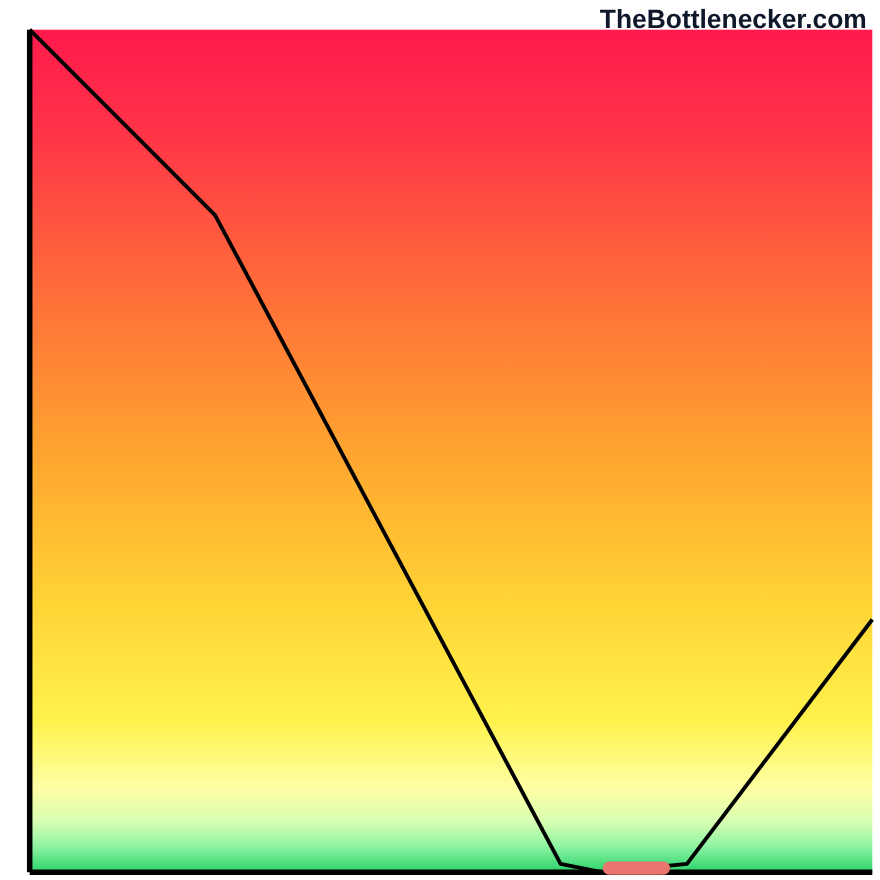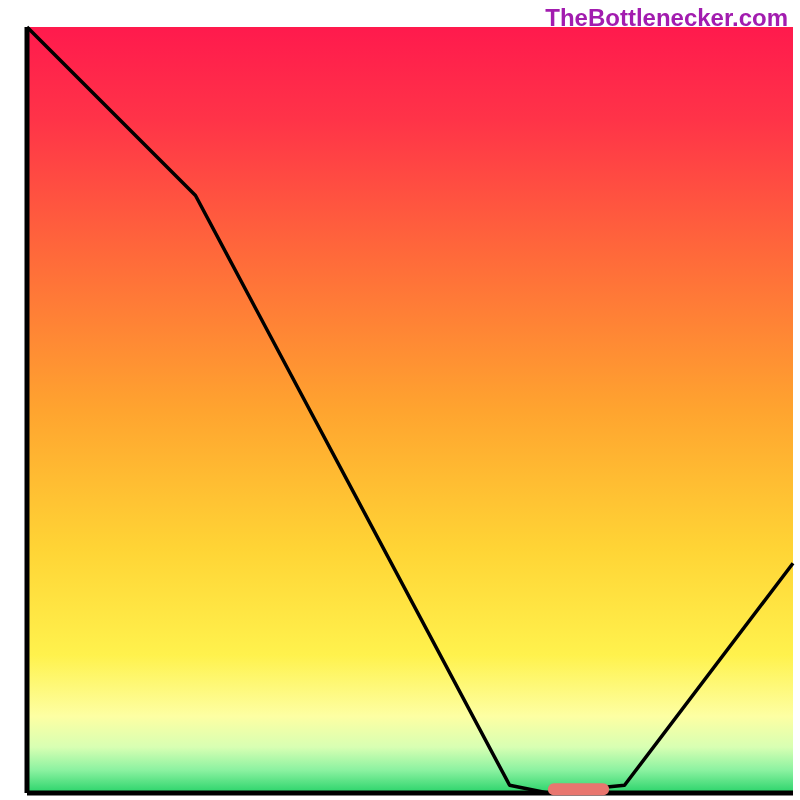--- a/index.html
+++ b/index.html
@@ -14,21 +14,21 @@
     position: relative;
     width: 800px;
     height: 800px;
   }
   .watermark {
     position: absolute;
     top: 4px;
     right: 12px;
     font-size: 24px;
     font-weight: 600;
-    color: #a21caf;
+    color: #0f172a;
     letter-spacing: 0px;
   }
   svg {
     display: block;
   }
 </style>
 </head>
 <body>
 
 <div class="wrap">

